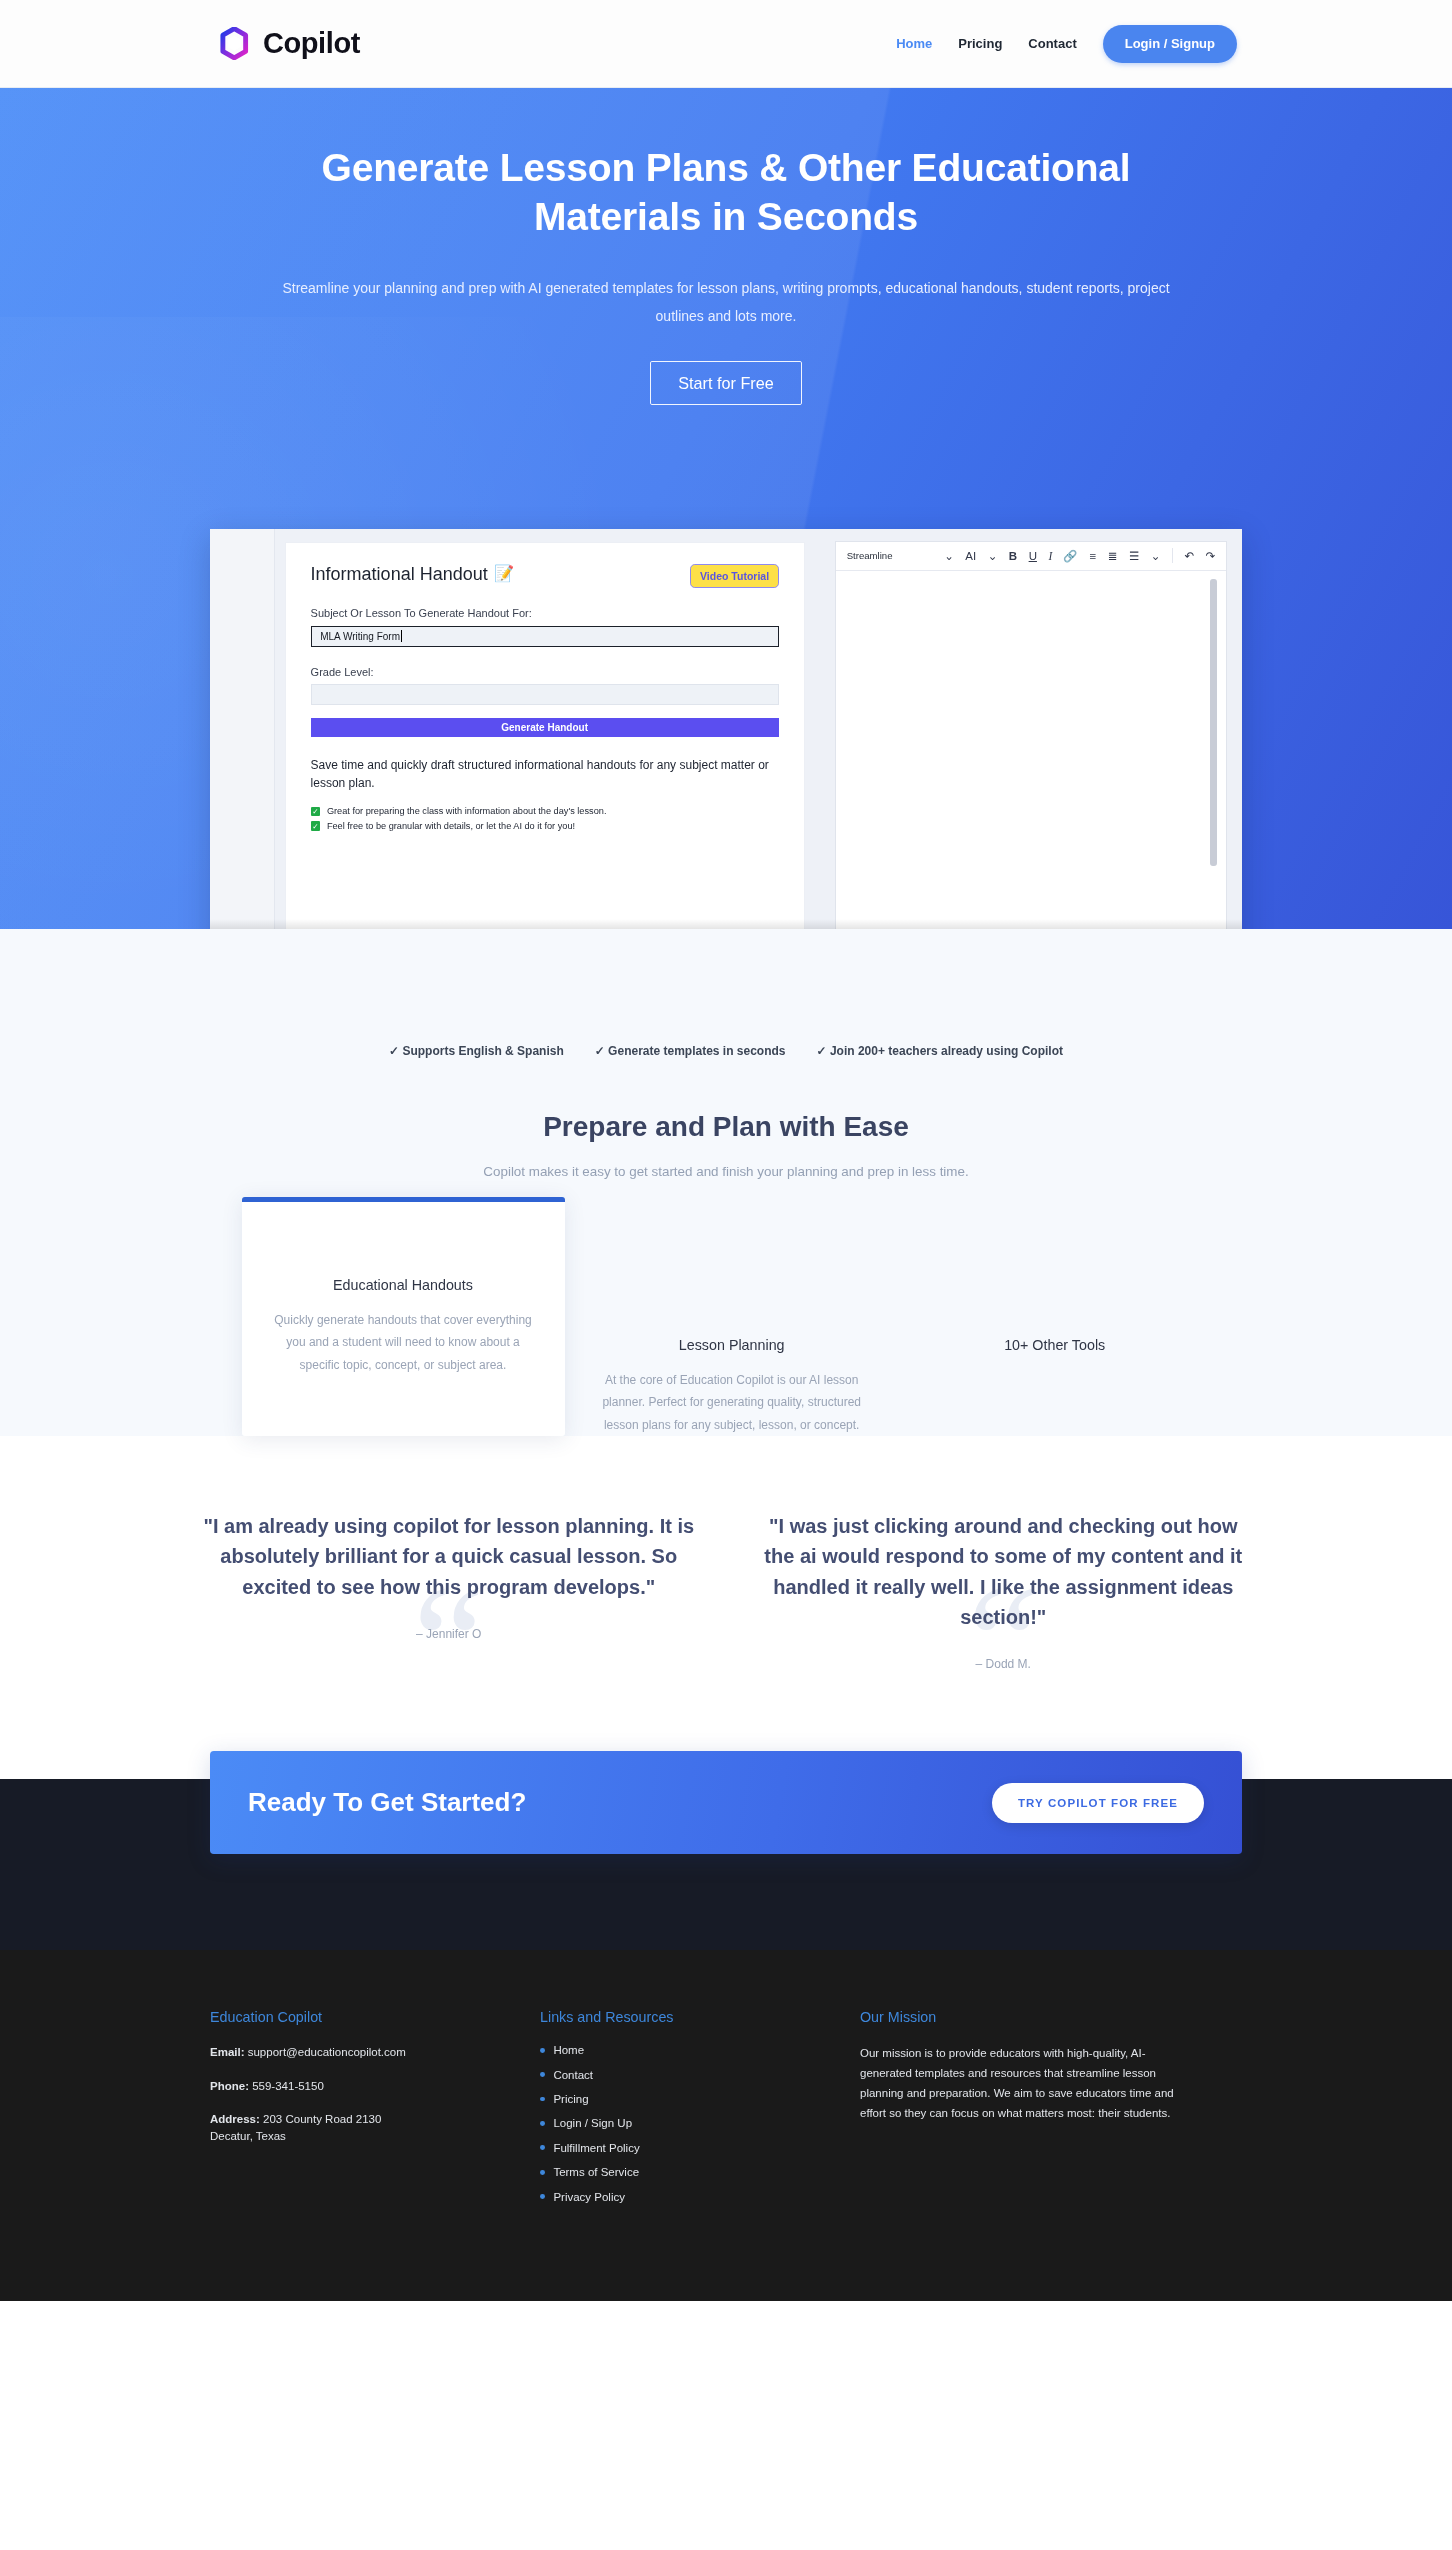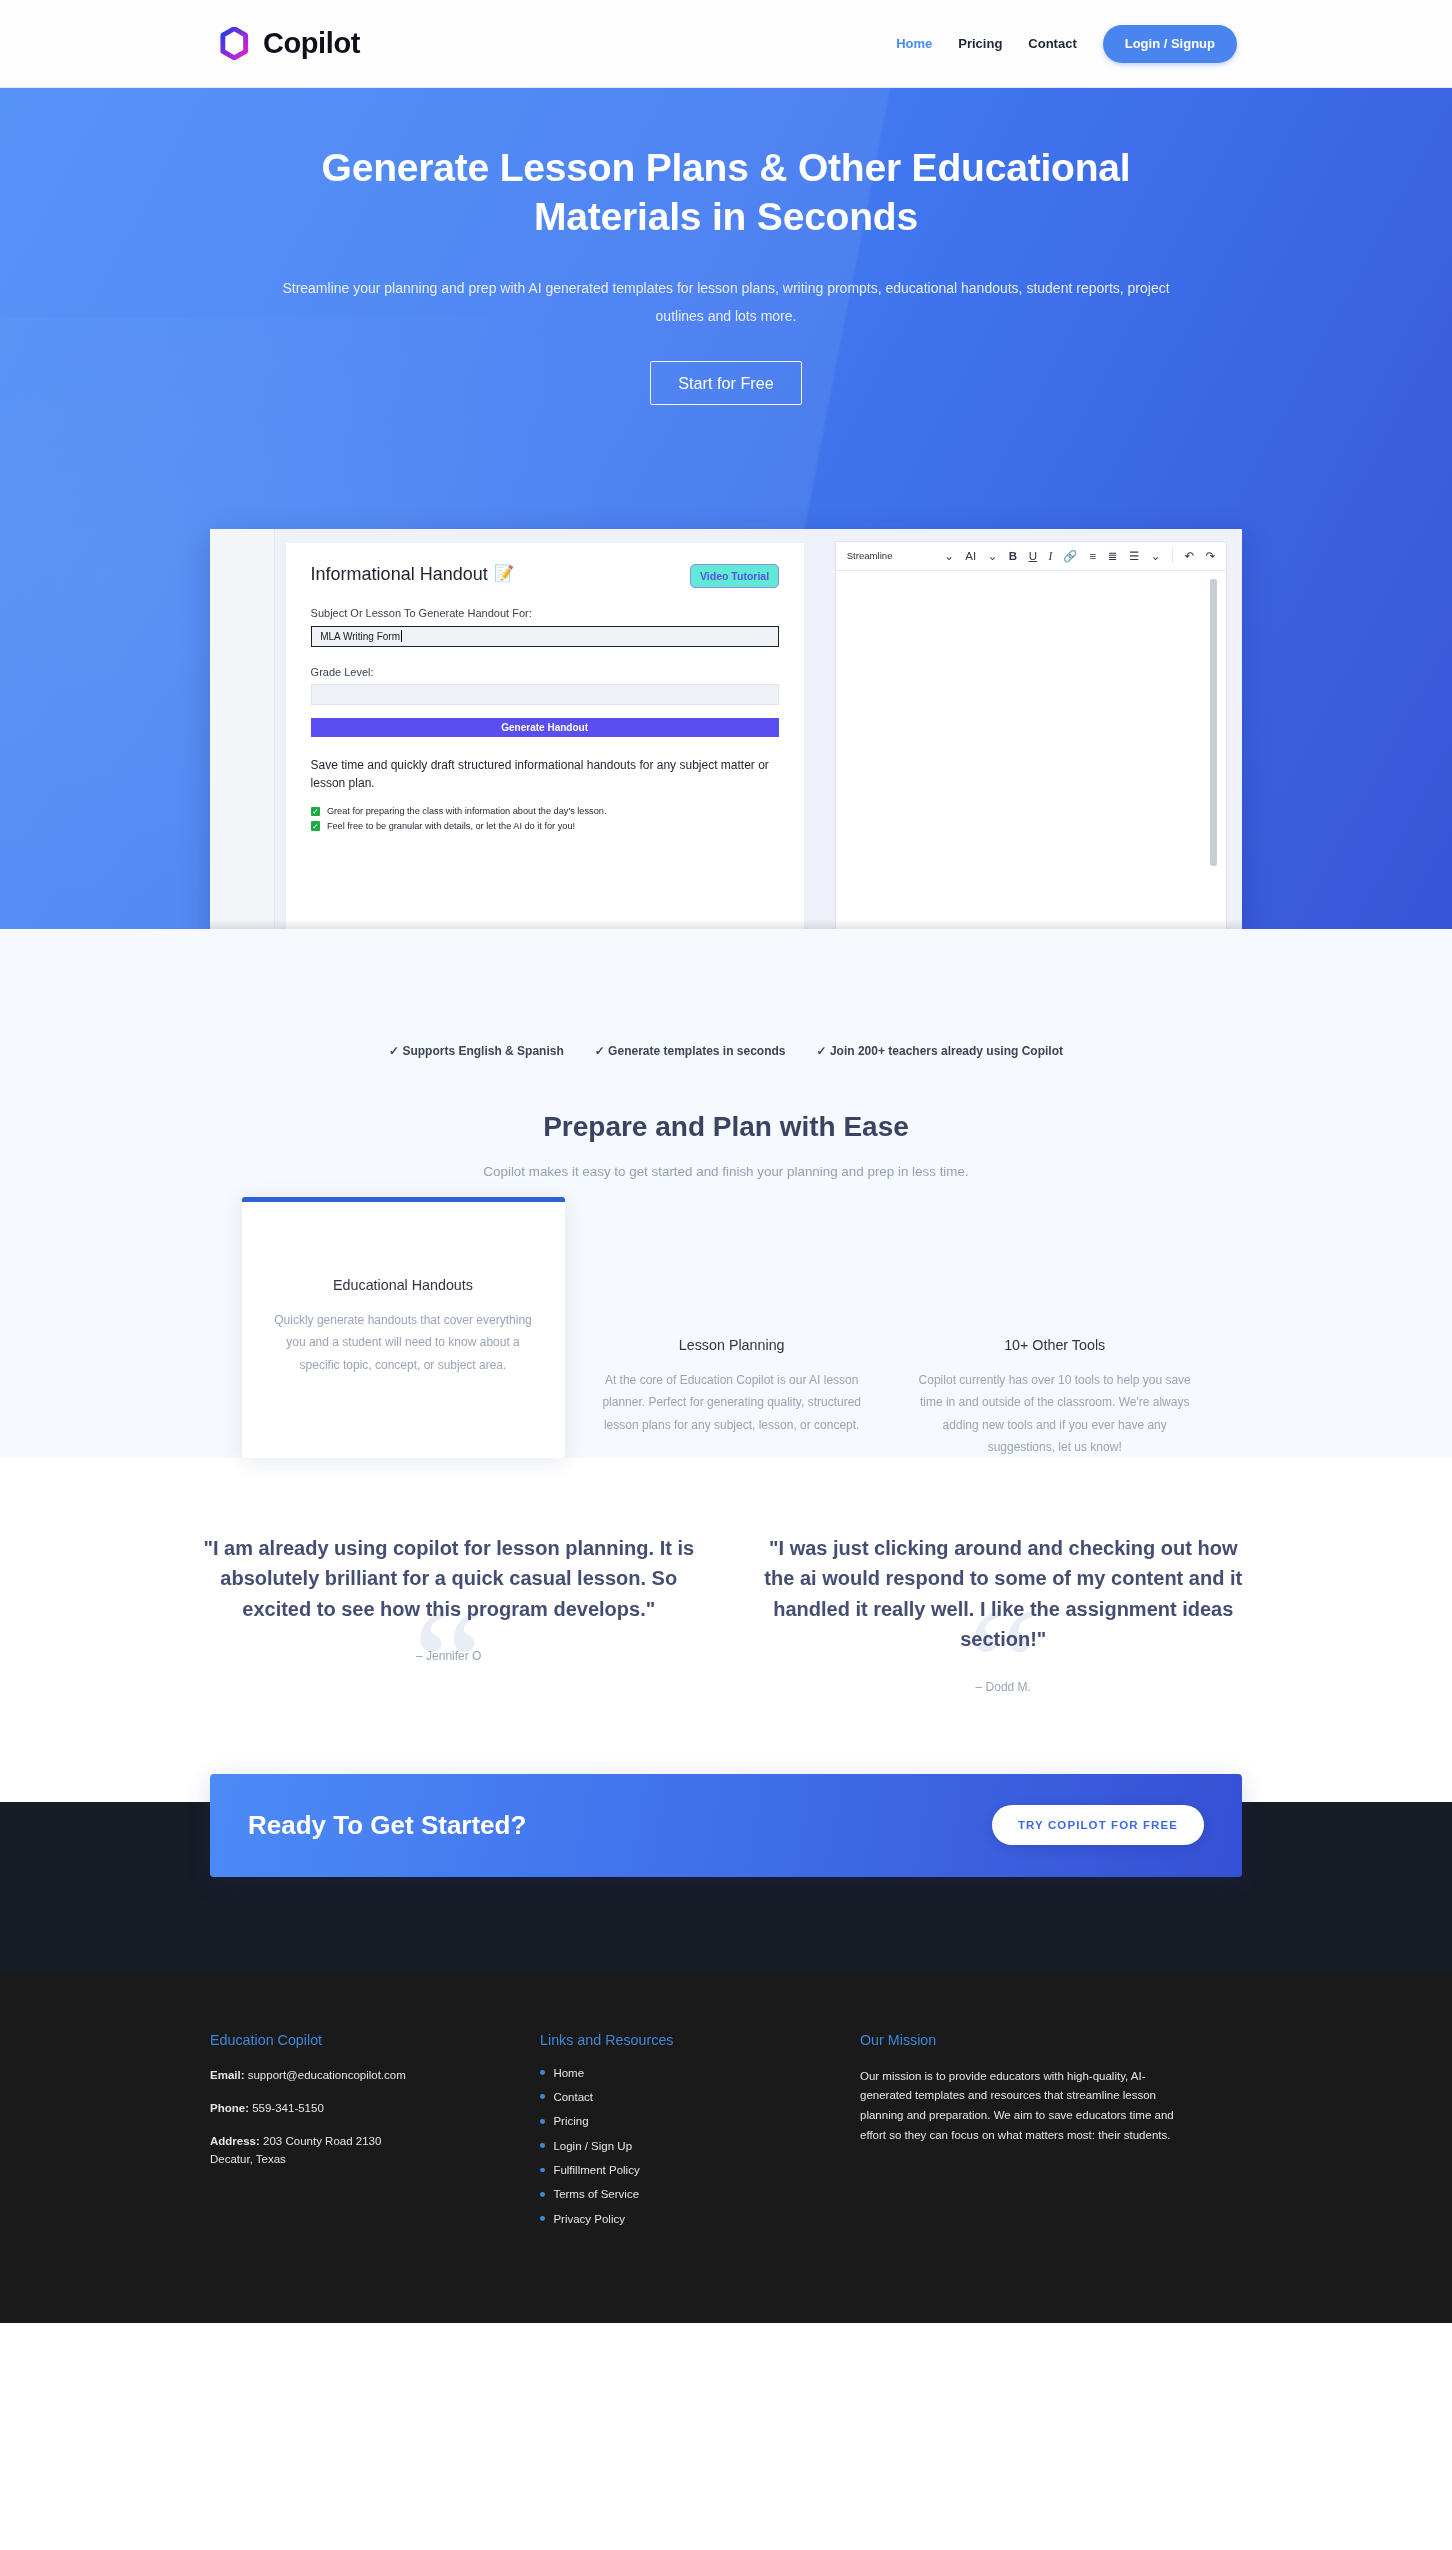--- a/index.html
+++ b/index.html
@@ -78,21 +78,21 @@
   .vid-rail { width:65px; background:#f3f5f9; border-right:1px solid #e3e7ef; }
   .vid-card {
     flex:1; margin:13.4px 19px 0 9.6px; background:#fff; border:1px solid #eceff5;
     padding:21px 25px 0 25px; position:relative;
   }
   .vc-head { display:flex; align-items:flex-start; }
   .vc-title { font-size:18px; color:#1d2330; font-weight:400; }
   .vc-emoji { font-size:16.2px; margin-left:6.7px; }
   .vc-tut {
     margin-left:auto; border:1px solid #8f8af0; border-radius:4.8px; color:#5a54e0;
-    font-size:10.5px; font-weight:700; padding:4.8px 8.6px; background:#5eead4; white-space:nowrap;
+    font-size:10.5px; font-weight:700; padding:4.8px 8.6px; background:#fde047; white-space:nowrap;
   }
   .vc-label { font-size:11px; color:#3a4150; margin-top:19px; }
   .vc-input {
     height:21px; margin-top:6.7px; border:1.3px solid #1b2029; background:#eef2f7;
     display:flex; align-items:center; padding:0 8.6px; font-size:10px; color:#141820;
   }
   .vc-input.blank { border:1px solid #dfe4ec; background:#eef2f7; }
   .caret { width:1px; height:11.5px; background:#000; display:inline-block; margin-left:1px; }
   .vc-btn {
     margin-top:12.4px; height:19px; background:#5b4ef0; color:#fff; font-size:10px;
@@ -303,21 +303,20 @@
     <div class="card raised">
       <div class="card-title">Educational Handouts</div>
       <div class="card-text">Quickly generate handouts that cover everything you and a student will need to know about a specific topic, concept, or subject area.</div>
     </div>
     <div class="card flat">
       <div class="card-title">Lesson Planning</div>
       <div class="card-text">At the core of Education Copilot is our AI lesson planner. Perfect for generating quality, structured lesson plans for any subject, lesson, or concept.</div>
     </div>
     <div class="card flat">
       <div class="card-title">10+ Other Tools</div>
-      <div class="card-text">Copilot currently has over 10 tools to help you save time in and outside of the classroom. We're always adding new tools and if you ever have any suggestions, let us know!</div>
     </div>
   </div>
 
 </div>
 
 <div class="quotes">
   <div class="quote">
     <div class="qmark">“</div>
     <div class="qtext">"I am already using copilot for lesson planning. It is absolutely brilliant for a quick casual lesson. So excited to see how this program develops."</div>
     <div class="qby">– Jennifer O</div>

